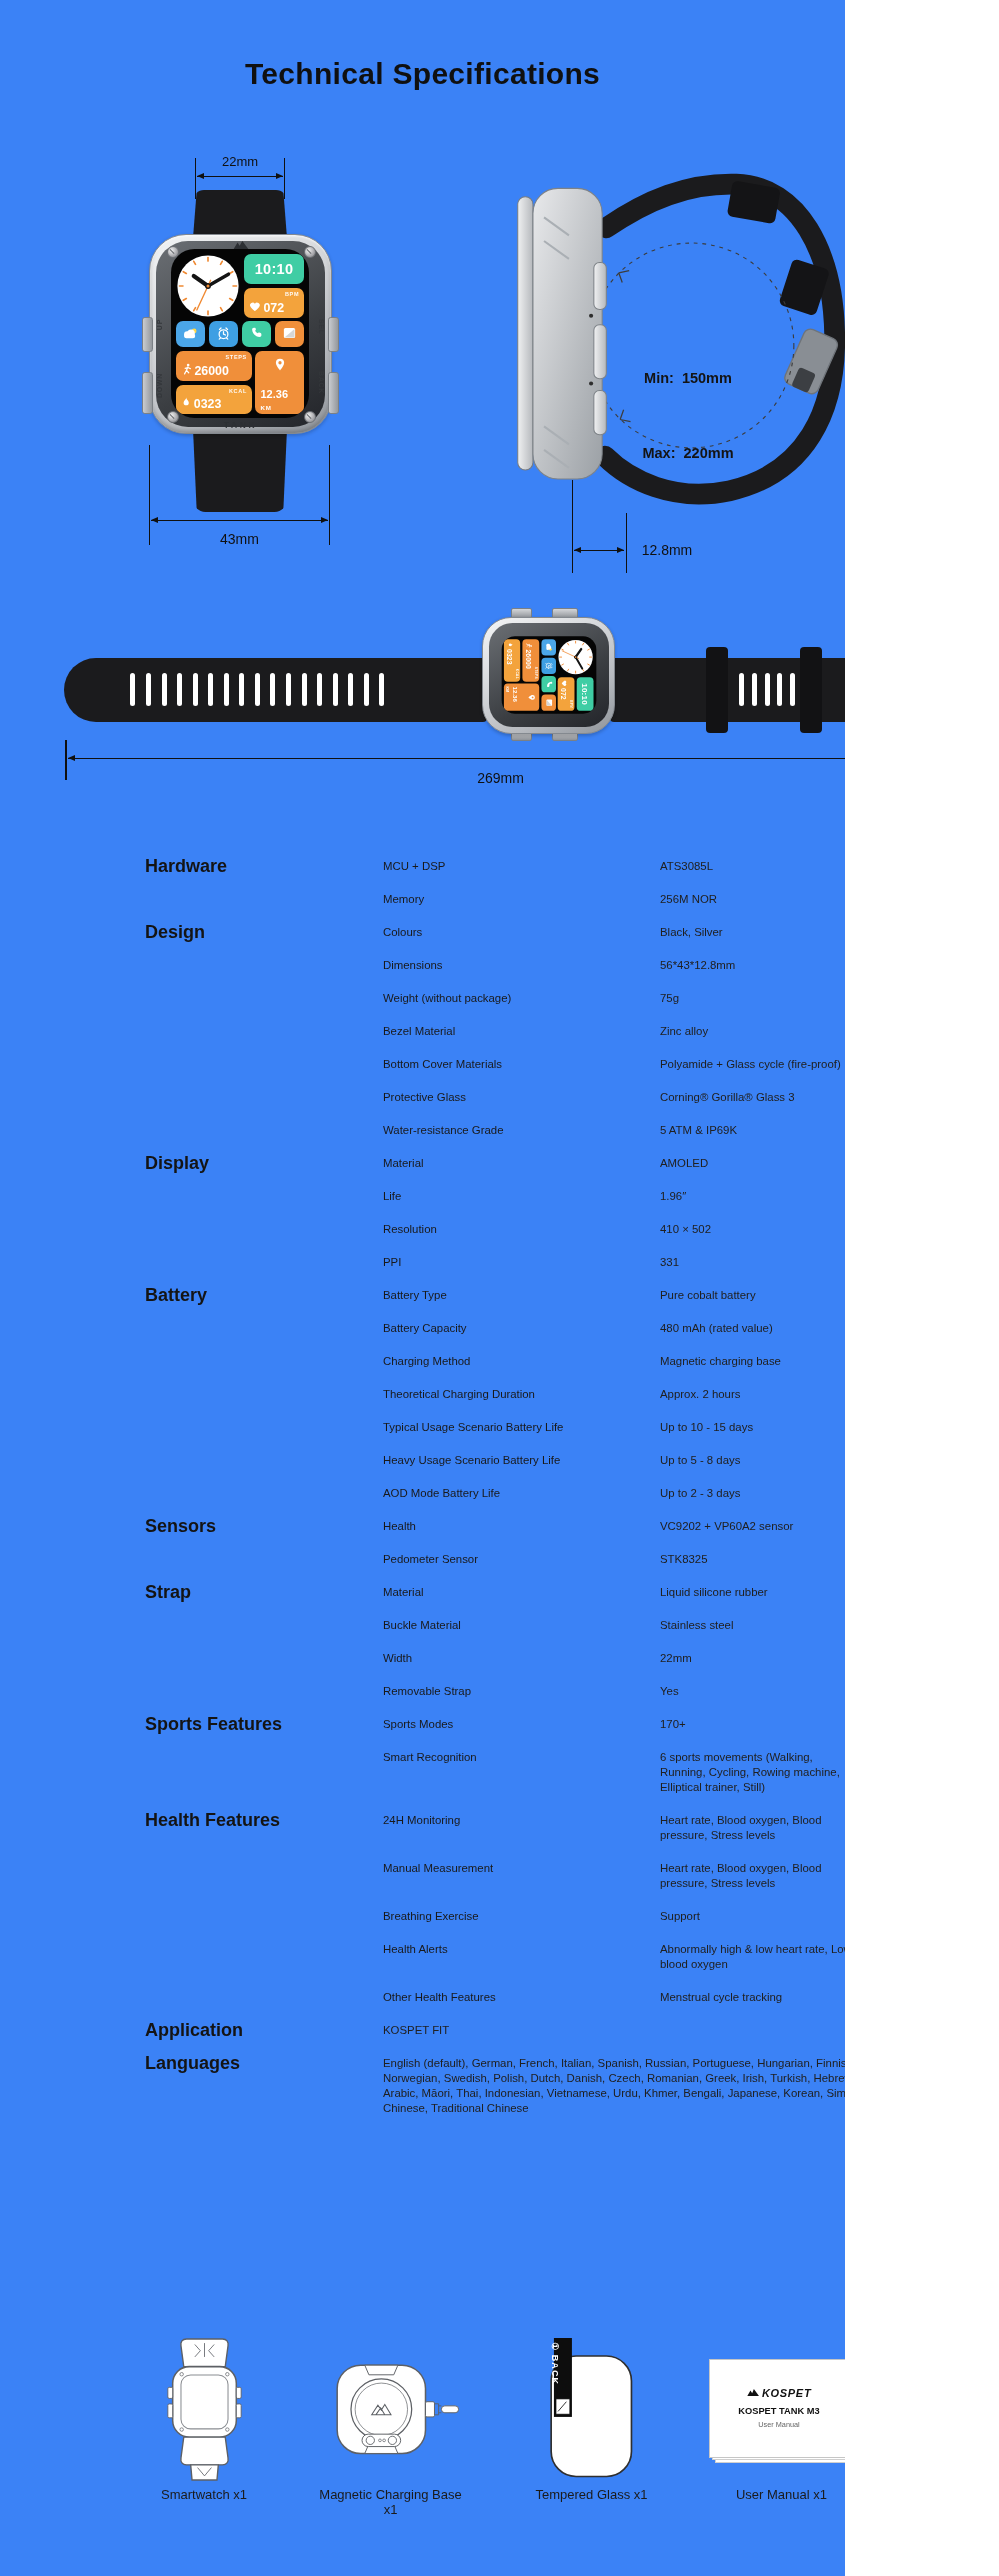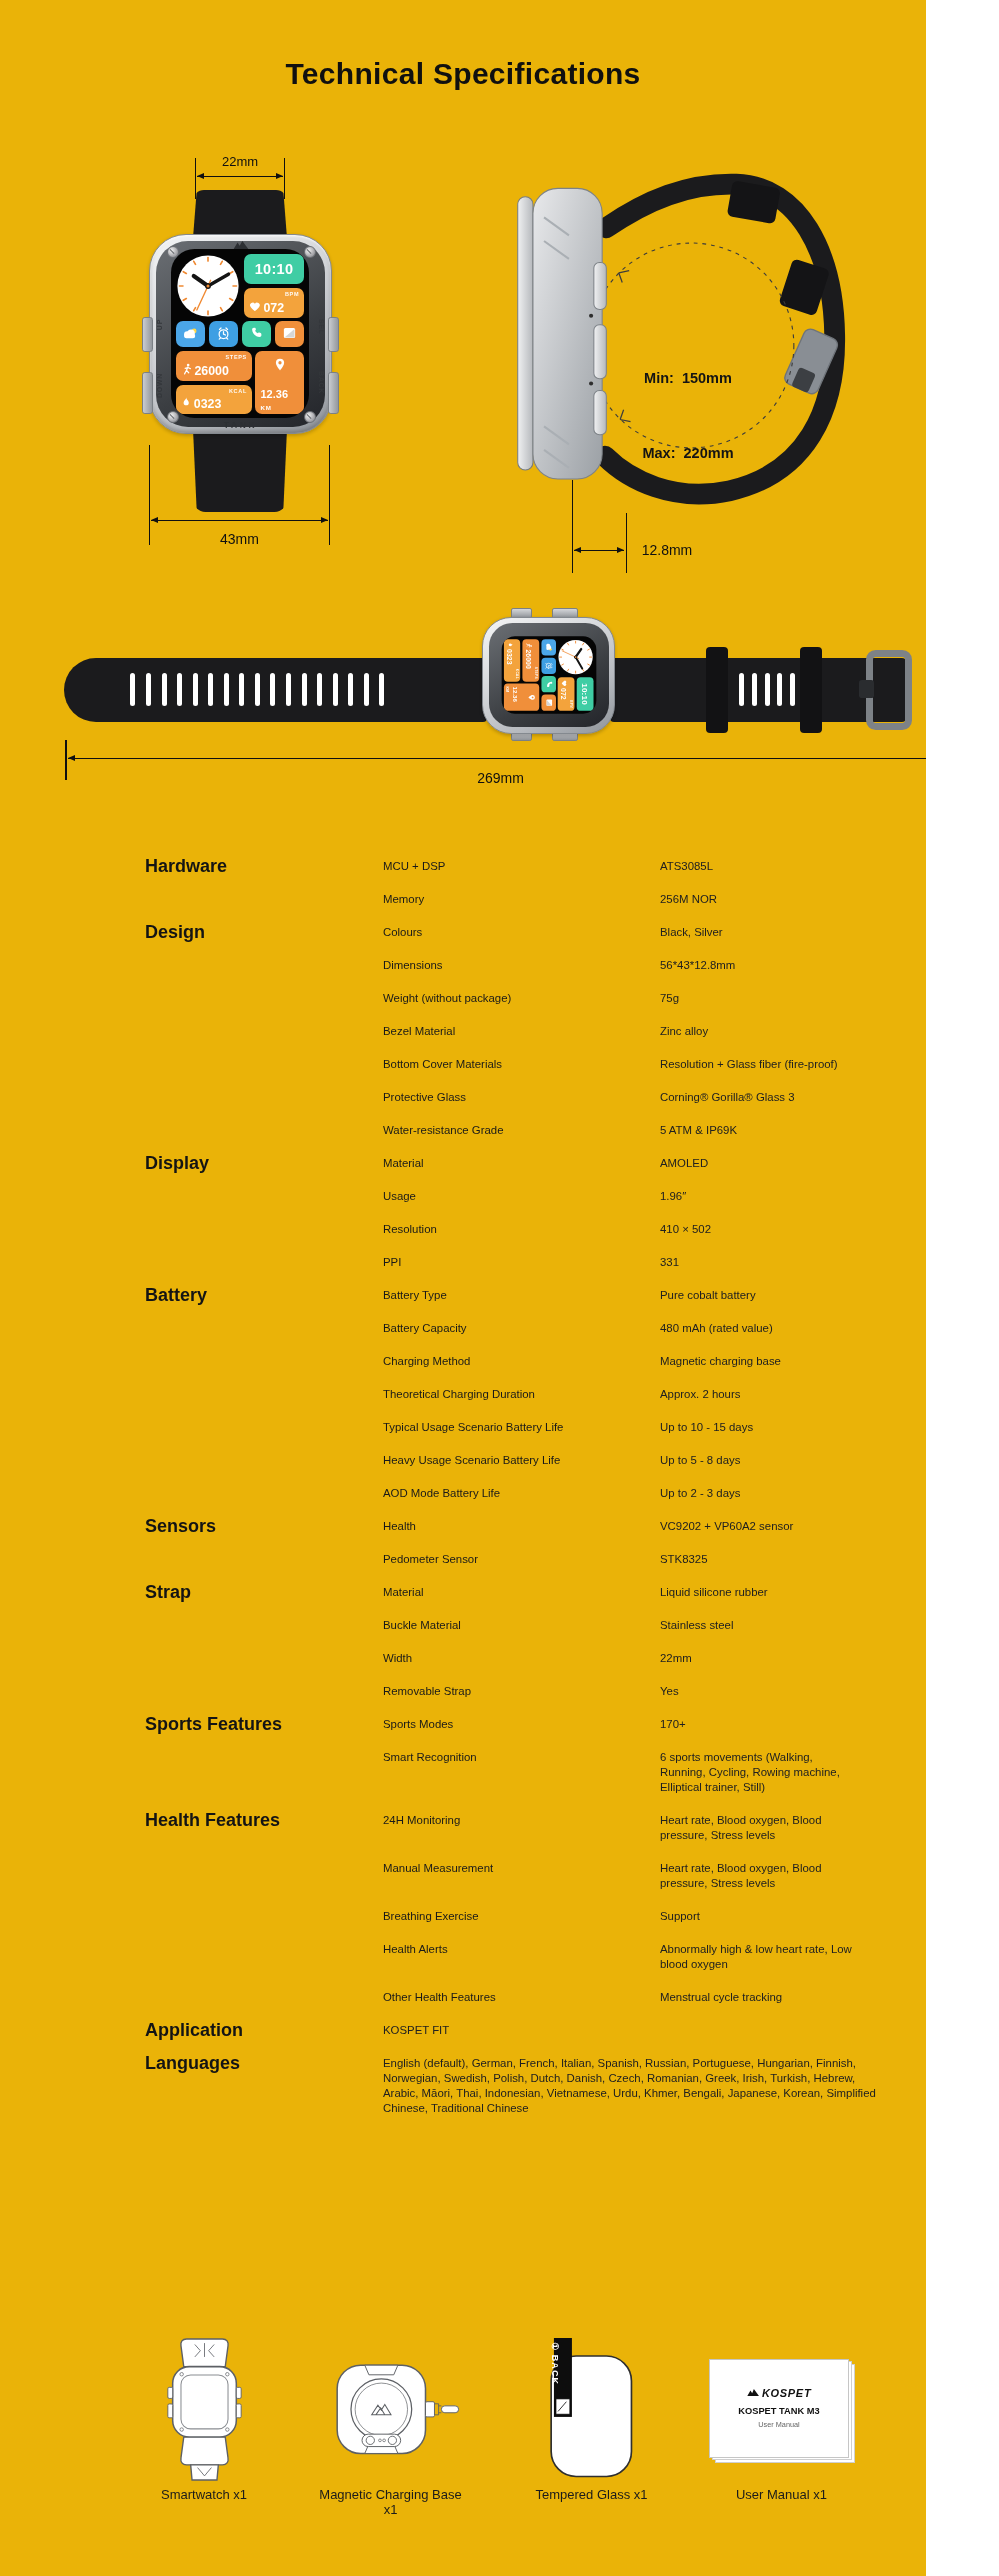--- a/index.html
+++ b/index.html
@@ -1,17 +1,17 @@
 <!DOCTYPE html>
 <html style="font-size:11px"><head>
 <meta charset="utf-8">
 <style>
   html,body{margin:0;padding:0;background:#fff;}
   body{font-family:"Liberation Sans",sans-serif;color:#1c1c1c;}
-  #page{position:relative;width:926px;height:2576px;background:#eab308;overflow:hidden;}
+  #page{position:relative;width:845px;height:2576px;background:#3b82f6;overflow:hidden;}
 
   
   #page-title{position:absolute;top:57px;left:0;width:100%;text-align:center;
     font-size:30px;font-weight:700;letter-spacing:0.3px;color:#101010;}
 
   
   .dim-t{position:absolute;width:1.4px;background:#101010;}
   .dim-h{position:absolute;height:1.4px;background:#101010;}
   .dim-h::before,.dim-h::after{content:'';position:absolute;top:-2.8px;width:0;height:0;
     border-top:3.5px solid transparent;border-bottom:3.5px solid transparent;}
@@ -463,41 +463,41 @@
           <div class="spec-row">
             <div class="spec-label">Weight (without package)</div>
             <div class="spec-value">75g</div>
           </div>
           <div class="spec-row">
             <div class="spec-label">Bezel Material</div>
             <div class="spec-value">Zinc alloy</div>
           </div>
           <div class="spec-row">
             <div class="spec-label">Bottom Cover Materials</div>
-            <div class="spec-value">Resolution + Glass fiber (fire-proof)</div>
+            <div class="spec-value">Polyamide + Glass cycle (fire-proof)</div>
           </div>
           <div class="spec-row">
             <div class="spec-label">Protective Glass</div>
             <div class="spec-value">Corning® Gorilla® Glass 3</div>
           </div>
           <div class="spec-row">
             <div class="spec-label">Water-resistance Grade</div>
             <div class="spec-value">5 ATM &amp; IP69K</div>
           </div>
         </div>
       </div>
       <div class="spec-section">
         <span class="spec-cat">Display</span>
         <div class="spec-rows">
           <div class="spec-row">
             <div class="spec-label">Material</div>
             <div class="spec-value">AMOLED</div>
           </div>
           <div class="spec-row">
-            <div class="spec-label">Usage</div>
+            <div class="spec-label">Life</div>
             <div class="spec-value">1.96″</div>
           </div>
           <div class="spec-row">
             <div class="spec-label">Resolution</div>
             <div class="spec-value">410 × 502</div>
           </div>
           <div class="spec-row">
             <div class="spec-label">PPI</div>
             <div class="spec-value">331</div>
           </div>

